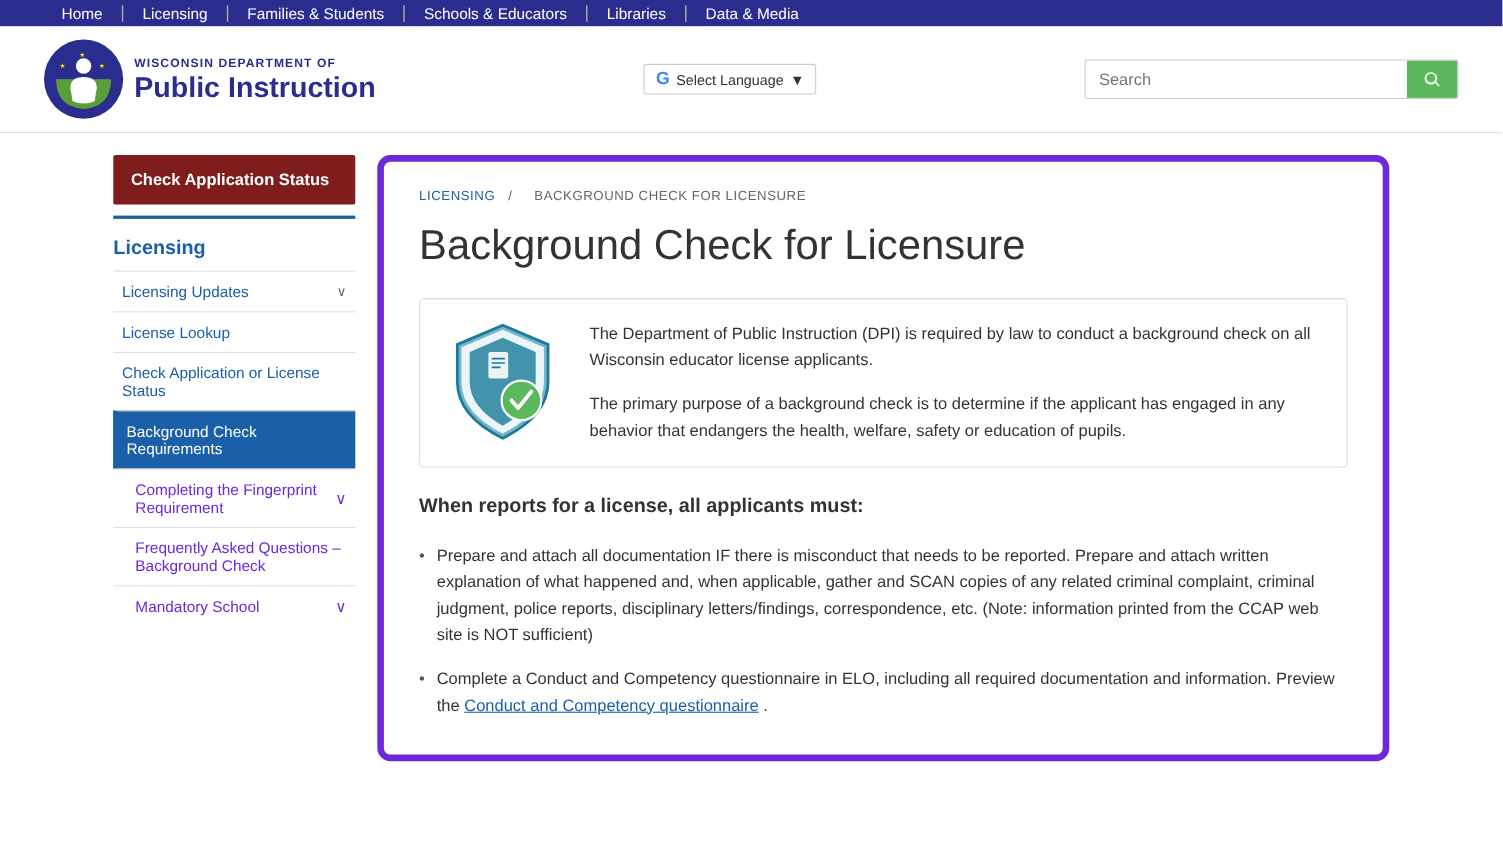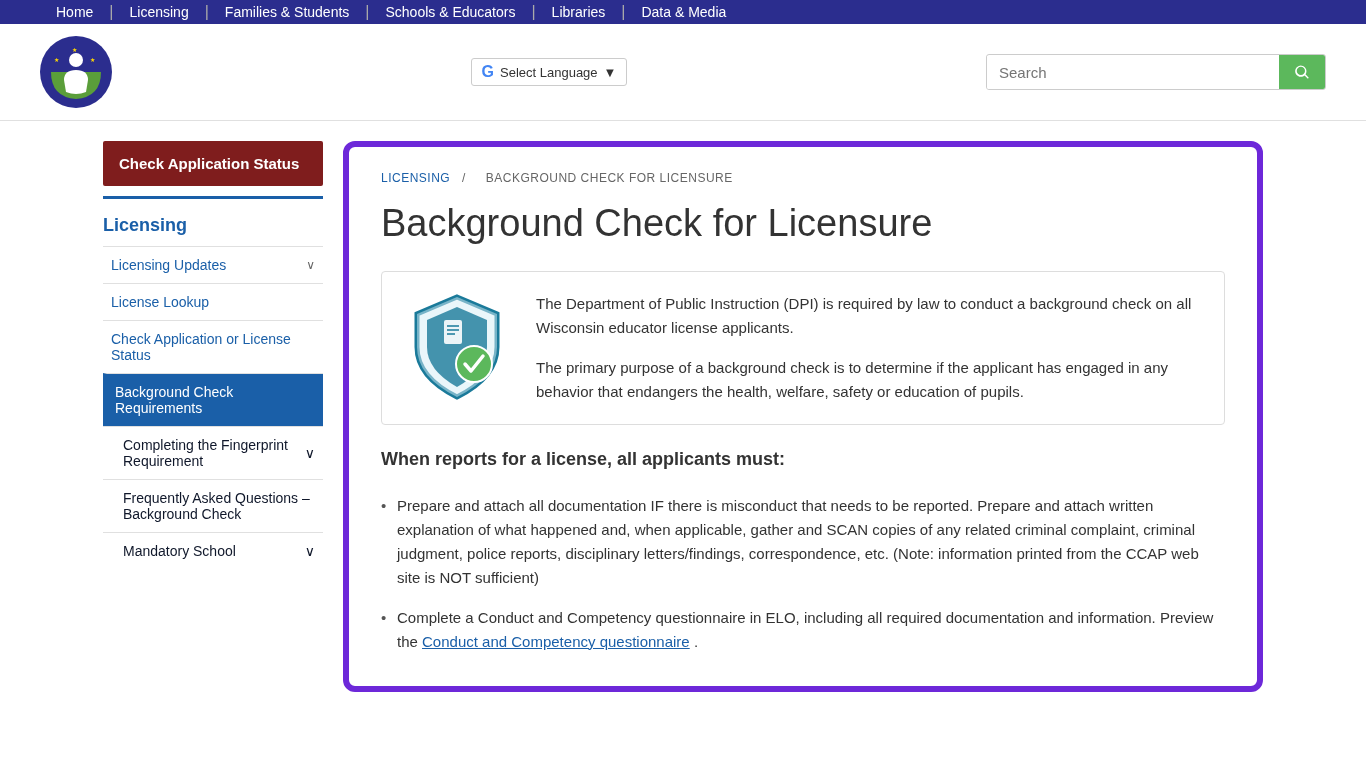--- a/index.html
+++ b/index.html
@@ -194,21 +194,21 @@
       font-size: 12px;
       color: #666;
     }
     .sidebar-sub-item {
       display: flex;
       align-items: center;
       justify-content: space-between;
       padding: 10px 8px 10px 20px;
       border-top: 1px solid #e0e0e0;
       cursor: pointer;
-      color: #0f172a;
+      color: #6d28d9;
       font-size: 14px;
       text-decoration: none;
     }
 
     
     .content-area {
       flex: 1;
       border: 6px solid #6d28d9;
       border-radius: 12px;
       padding: 24px 32px;
@@ -306,20 +306,24 @@
         <path d="M5 30 Q5 55 30 57 Q55 55 55 30 Z" fill="#5a9e3a"></path>
 
         <circle cx="30" cy="18" r="7" fill="#fff"></circle>
         <path d="M18 38 Q18 28 30 28 Q42 28 42 38 L40 50 Q30 54 20 50 Z" fill="#fff"></path>
 
         <text x="8" y="20" font-size="6" fill="#ffd700">★</text>
         <text x="44" y="20" font-size="6" fill="#ffd700">★</text>
         <text x="26" y="10" font-size="6" fill="#ffd700">★</text>
       </svg>
     </div>
+    <div class="logo-text">
+      <div class="wi-dept">WISCONSIN DEPARTMENT OF</div>
+      <div class="public-instruction">Public Instruction</div>
+    </div>
   </a>
 
   <div class="header-middle">
     <div class="google-translate">
       <span class="google-g">G</span>
       <span>Select Language</span>
       <span>▼</span>
     </div>
   </div>
 

